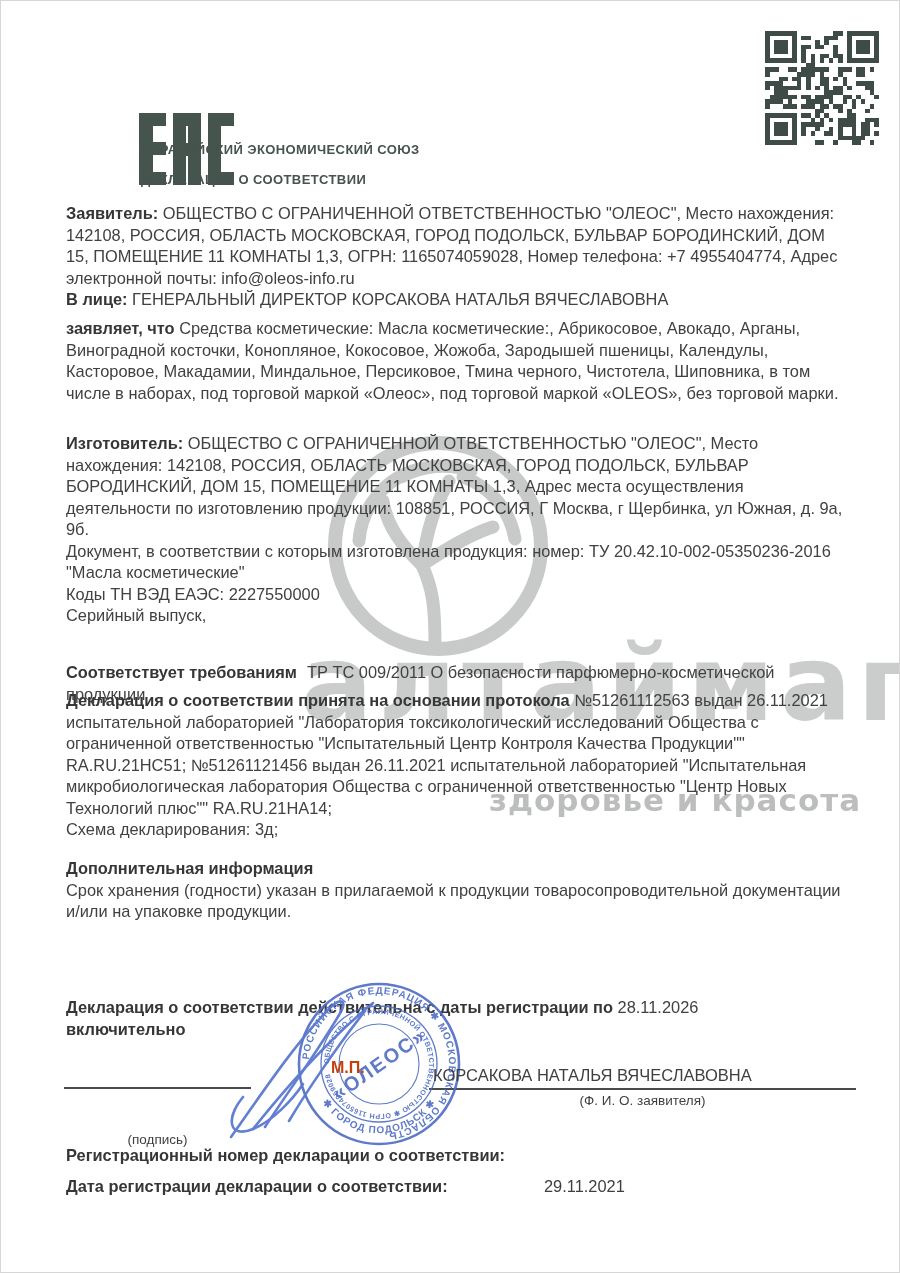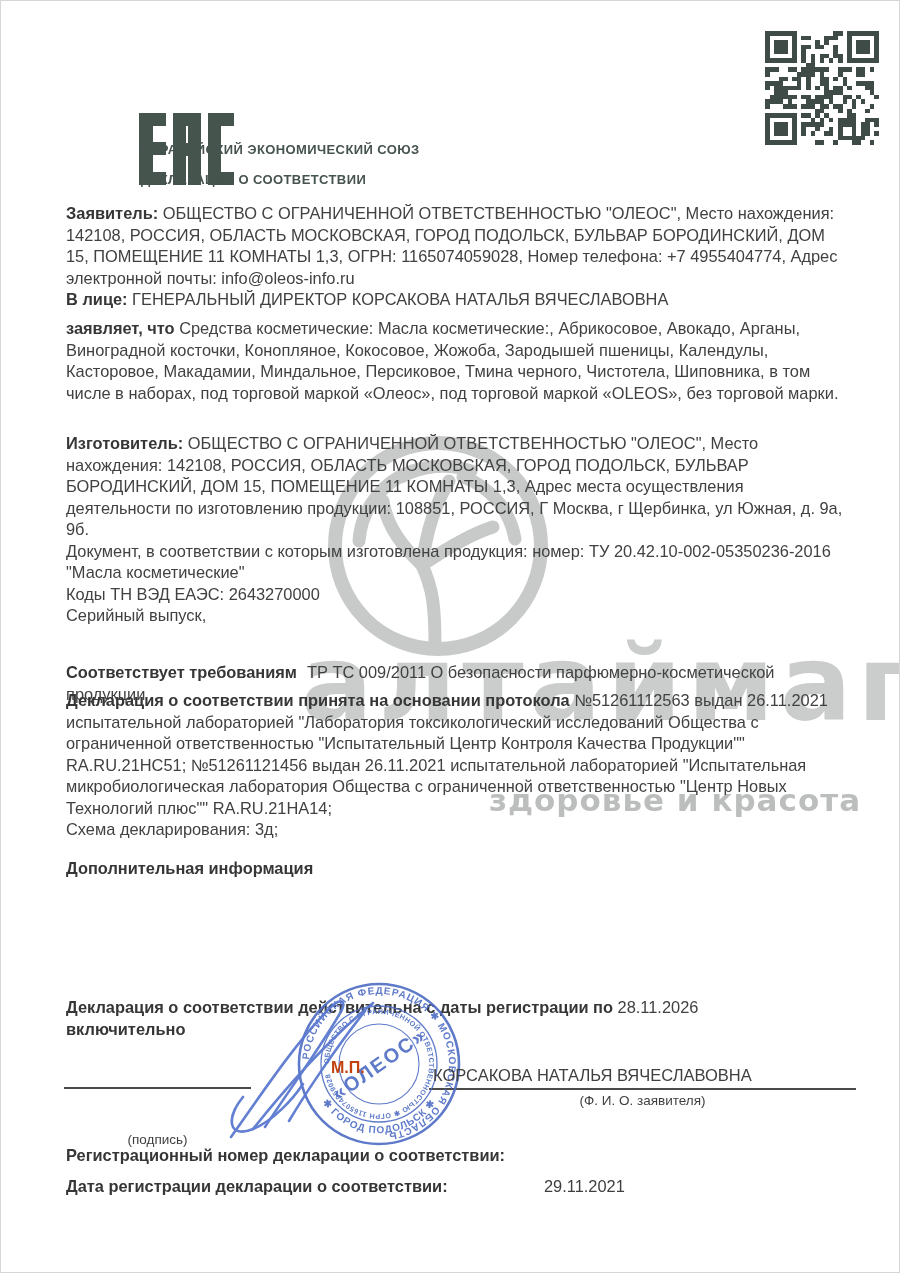--- a/index.html
+++ b/index.html
@@ -312,36 +312,37 @@
 
     <div id="p-declares" class="abs para">
       <b>заявляет, что</b>
       <span>Средства косметические: Масла косметические:, Абрикосовое, Авокадо, Арганы, Виноградной косточки, Конопляное, Кокосовое, Жожоба, Зародышей пшеницы, Календулы, Касторовое, Макадамии, Миндальное, Персиковое, Тмина черного, Чистотела, Шиповника, в том числе в наборах, под торговой маркой «Олеос», под торговой маркой «OLEOS», без торговой марки.</span>
     </div>
 
     <div id="p-manufacturer" class="abs para">
       <div><b>Изготовитель:</b>
         <span>ОБЩЕСТВО С ОГРАНИЧЕННОЙ ОТВЕТСТВЕННОСТЬЮ "ОЛЕОС", Место нахождения: 142108, РОССИЯ, ОБЛАСТЬ МОСКОВСКАЯ, ГОРОД ПОДОЛЬСК, БУЛЬВАР БОРОДИНСКИЙ, ДОМ 15, ПОМЕЩЕНИЕ 11 КОМНАТЫ 1,3, Адрес места осуществления деятельности по изготовлению продукции: 108851, РОССИЯ, Г Москва, г Щербинка, ул Южная, д. 9а, 9б.</span></div>
       <div>Документ, в соответствии с которым изготовлена продукция: номер: ТУ 20.42.10-002-05350236-2016 "Масла косметические"</div>
-      <div>Коды ТН ВЭД ЕАЭС: 2643270000</div>
+      <div>Коды ТН ВЭД ЕАЭС: 2227550000</div>
       <div>Серийный выпуск,</div>
     </div>
 
     <div id="p-compliance" class="abs para">
       <b>Соответствует требованиям</b><span class="val">ТР ТС 009/2011 О безопасности парфюмерно-косметической продукции</span>
     </div>
 
     <div id="p-basis" class="abs para">
       <div><b>Декларация о соответствии принята на основании протокола</b>
         <span>№51261112563 выдан 26.11.2021 испытательной лабораторией "Лаборатория токсикологический исследований Общества с ограниченной ответственностью "Испытательный Центр Контроля Качества Продукции"" RA.RU.21НС51; №51261121456 выдан 26.11.2021 испытательной лабораторией "Испытательная микробиологическая лаборатория Общества с ограниченной ответственностью "Центр Новых Технологий плюс"" RA.RU.21НА14;</span></div>
       <div>Схема декларирования: 3д;</div>
     </div>
 
     <div id="p-additional" class="abs para">
       <div><b>Дополнительная информация</b></div>
+      <div>Срок хранения (годности) указан в прилагаемой к продукции товаросопроводительной документации и/или на упаковке продукции.</div>
     </div>
 
     <div id="p-validity" class="abs para">
       <b>Декларация о соответствии действительна с даты регистрации по</b>
       <span>28.11.2026</span>
       <b class="suffix">включительно</b>
     </div>
 
     <svg id="sig-svg" class="abs" width="250" height="165" viewBox="0 0 250 165">
       <g fill="none" stroke="#5b79cf" stroke-width="2.6" stroke-linecap="round" opacity=".95">

